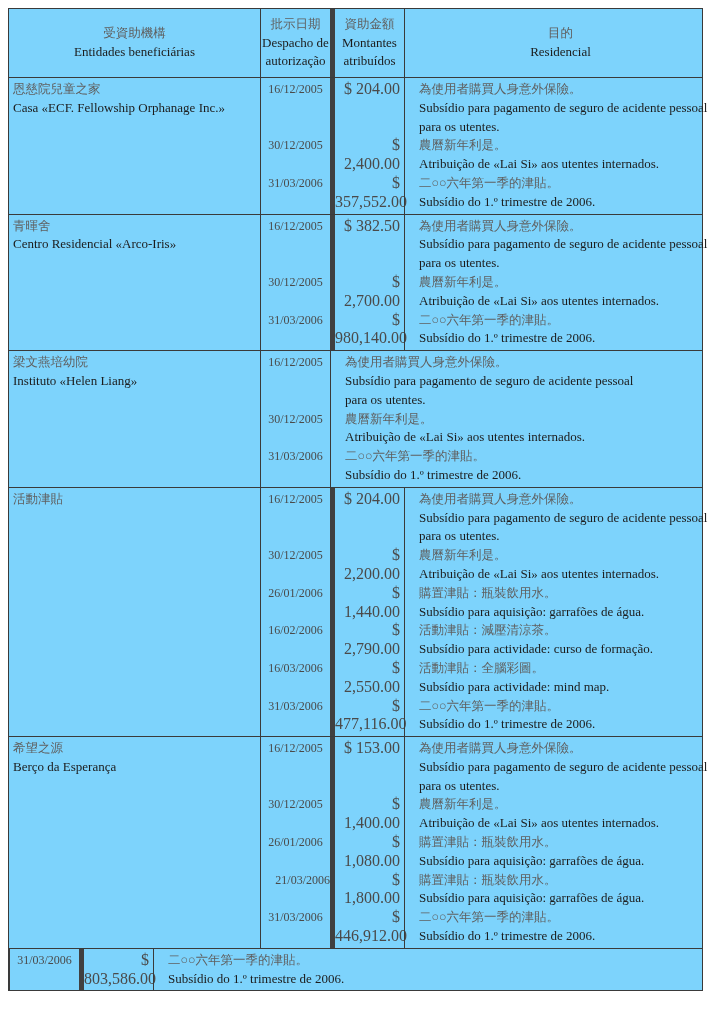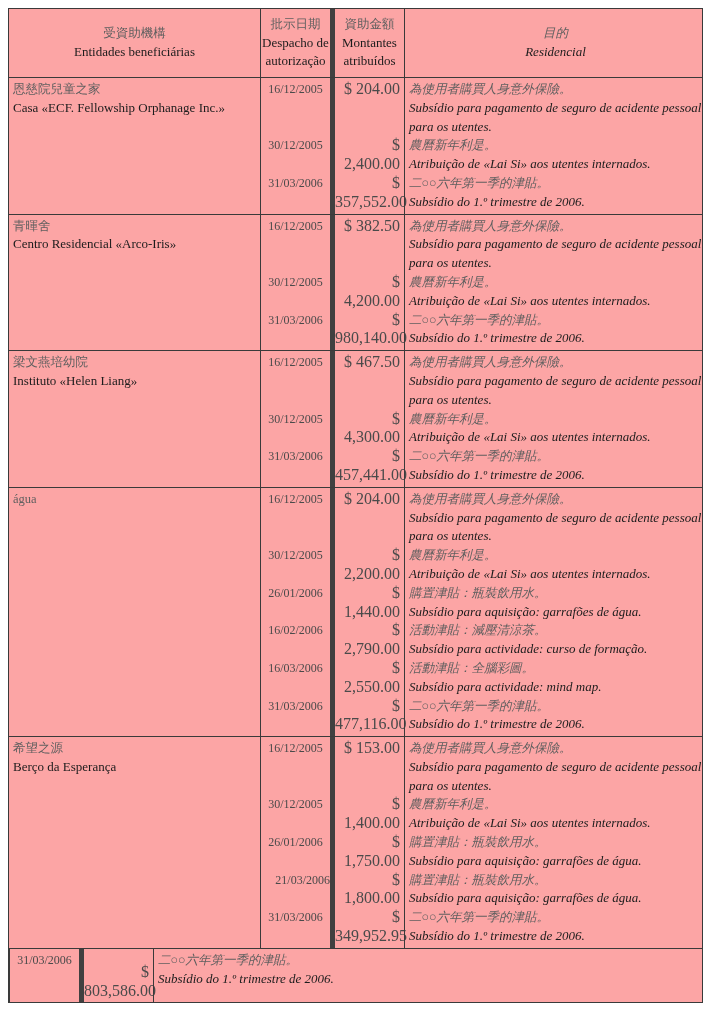--- a/index.html
+++ b/index.html
@@ -5,21 +5,21 @@
   * { box-sizing: border-box; margin: 0; padding: 0; }
   html, body {
     width: 709px; height: 1018px;
     background: #ffffff;
     font-family: "Liberation Serif", "DejaVu Serif", serif;
   }
   .table {
     position: absolute; left: 8px; top: 8px;
     width: 695px;
     border: 1px solid #3a3a3a;
-    background: #fca5a5;
+    background: #7dd3fc;
   }
   .header-row {
     display: flex;
     height: 69px;
     border-bottom: 1px solid #3a3a3a;
   }
   .row {
     display: flex;
     border-bottom: 1px solid #3a3a3a;
   }
@@ -30,21 +30,21 @@
   .c3 { width: 74px;  border-left: 5px solid #404040; }
   .c4 { width: 298px; border-left: 1px solid #3a3a3a; }
   .hcell {
     display: flex; flex-direction: column;
     justify-content: center; text-align: center;
   }
   .ln { line-height: 18.8px; white-space: nowrap; }
   .zh  { color: #5f5f5f; font-size: 12.5px; }
   .lat { color: #1c1c1c; font-size: 13px; }
   .entity { padding-left: 4px; }
-  .c4 { padding-left: 4px; font-style: italic; }
+  .c4 { padding-left: 14px; }
   .entry { overflow: visible; }
   .date {
     text-align: center; font-size: 12px;
     color: #4a4a4a; line-height: 18.8px;
   }
   .amount {
     text-align: right; padding-right: 4px; font-size: 16px;
     color: #4a4a4a; line-height: 18.8px;
   }
 </style>
@@ -109,21 +109,21 @@
           <div class="ln zh">青暉舍</div>
           <div class="ln lat">Centro Residencial «Arco-Iris»</div>
         </div>
         <div class="cell c2">
           <div class="entry date" style="height: 56.4px;">16/12/2005</div>
           <div class="entry date" style="height: 37.6px;">30/12/2005</div>
           <div class="entry date" style="height: 37.6px;">31/03/2006</div>
         </div>
         <div class="cell c3">
           <div class="entry amount" style="height: 56.4px;">$ 382.50</div>
-          <div class="entry amount" style="height: 37.6px;">$ 4,200.00</div>
+          <div class="entry amount" style="height: 37.6px;">$ 2,700.00</div>
           <div class="entry amount" style="height: 37.6px;">$ 980,140.00</div>
         </div>
         <div class="cell c4">
           <div class="entry">
             <div class="ln zh">為使用者購買人身意外保險。</div>
             <div class="ln lat">Subsídio para pagamento de seguro de acidente pessoal</div>
             <div class="ln lat">para os utentes.</div>
           </div>
           <div class="entry">
             <div class="ln zh">農曆新年利是。</div>
@@ -138,44 +138,39 @@
       <div class="row">
         <div class="cell c1 entity">
           <div class="ln zh">梁文燕培幼院</div>
           <div class="ln lat">Instituto «Helen Liang»</div>
         </div>
         <div class="cell c2">
           <div class="entry date" style="height: 56.4px;">16/12/2005</div>
           <div class="entry date" style="height: 37.6px;">30/12/2005</div>
           <div class="entry date" style="height: 37.6px;">31/03/2006</div>
         </div>
-        <div class="cell c3">
-          <div class="entry amount" style="height: 56.4px;">$ 467.50</div>
-          <div class="entry amount" style="height: 37.6px;">$ 4,300.00</div>
-          <div class="entry amount" style="height: 37.6px;">$ 457,441.00</div>
-        </div>
-        <div class="cell c4">
-          <div class="entry">
-            <div class="ln zh">為使用者購買人身意外保險。</div>
-            <div class="ln lat">Subsídio para pagamento de seguro de acidente pessoal</div>
-            <div class="ln lat">para os utentes.</div>
-          </div>
-          <div class="entry">
-            <div class="ln zh">農曆新年利是。</div>
-            <div class="ln lat">Atribuição de «Lai Si» aos utentes internados.</div>
-          </div>
-          <div class="entry">
-            <div class="ln zh">二○○六年第一季的津貼。</div>
-            <div class="ln lat">Subsídio do 1.º trimestre de 2006.</div>
-          </div>
-        </div>
-      </div>
-      <div class="row">
-        <div class="cell c1 entity">
-          <div class="ln zh">água</div>
+        <div class="cell c4">
+          <div class="entry">
+            <div class="ln zh">為使用者購買人身意外保險。</div>
+            <div class="ln lat">Subsídio para pagamento de seguro de acidente pessoal</div>
+            <div class="ln lat">para os utentes.</div>
+          </div>
+          <div class="entry">
+            <div class="ln zh">農曆新年利是。</div>
+            <div class="ln lat">Atribuição de «Lai Si» aos utentes internados.</div>
+          </div>
+          <div class="entry">
+            <div class="ln zh">二○○六年第一季的津貼。</div>
+            <div class="ln lat">Subsídio do 1.º trimestre de 2006.</div>
+          </div>
+        </div>
+      </div>
+      <div class="row">
+        <div class="cell c1 entity">
+          <div class="ln zh">活動津貼</div>
         </div>
         <div class="cell c2">
           <div class="entry date" style="height: 56.4px;">16/12/2005</div>
           <div class="entry date" style="height: 37.6px;">30/12/2005</div>
           <div class="entry date" style="height: 37.6px;">26/01/2006</div>
           <div class="entry date" style="height: 37.6px;">16/02/2006</div>
           <div class="entry date" style="height: 37.6px;">16/03/2006</div>
           <div class="entry date" style="height: 37.6px;">31/03/2006</div>
         </div>
         <div class="cell c3">
@@ -222,23 +217,23 @@
         <div class="cell c2">
           <div class="entry date" style="height: 56.4px;">16/12/2005</div>
           <div class="entry date" style="height: 37.6px;">30/12/2005</div>
           <div class="entry date" style="height: 37.6px;">26/01/2006</div>
           <div class="entry date" style="height: 37.6px; text-align: right;">21/03/2006</div>
           <div class="entry date" style="height: 37.6px;">31/03/2006</div>
         </div>
         <div class="cell c3">
           <div class="entry amount" style="height: 56.4px;">$ 153.00</div>
           <div class="entry amount" style="height: 37.6px;">$ 1,400.00</div>
-          <div class="entry amount" style="height: 37.6px;">$ 1,750.00</div>
+          <div class="entry amount" style="height: 37.6px;">$ 1,080.00</div>
           <div class="entry amount" style="height: 37.6px;">$ 1,800.00</div>
-          <div class="entry amount" style="height: 37.6px;">$ 349,952.95</div>
+          <div class="entry amount" style="height: 37.6px;">$ 446,912.00</div>
         </div>
         <div class="cell c4">
           <div class="entry">
             <div class="ln zh">為使用者購買人身意外保險。</div>
             <div class="ln lat">Subsídio para pagamento de seguro de acidente pessoal</div>
             <div class="ln lat">para os utentes.</div>
           </div>
           <div class="entry">
             <div class="ln zh">農曆新年利是。</div>
             <div class="ln lat">Atribuição de «Lai Si» aos utentes internados.</div>
@@ -255,21 +250,21 @@
             <div class="ln zh">二○○六年第一季的津貼。</div>
             <div class="ln lat">Subsídio do 1.º trimestre de 2006.</div>
           </div>
         </div>
       </div>
       <div class="row">
         <div class="cell c2">
           <div class="entry date" style="height: 37.6px;">31/03/2006</div>
         </div>
         <div class="cell c3">
-          <div class="entry amount" style="height: 37.6px; margin-top: 12px;">$ 803,586.00</div>
+          <div class="entry amount" style="height: 37.6px;">$ 803,586.00</div>
         </div>
         <div class="cell c4">
           <div class="entry">
             <div class="ln zh">二○○六年第一季的津貼。</div>
             <div class="ln lat">Subsídio do 1.º trimestre de 2006.</div>
           </div>
         </div>
       </div>
     </div>
 </div>

